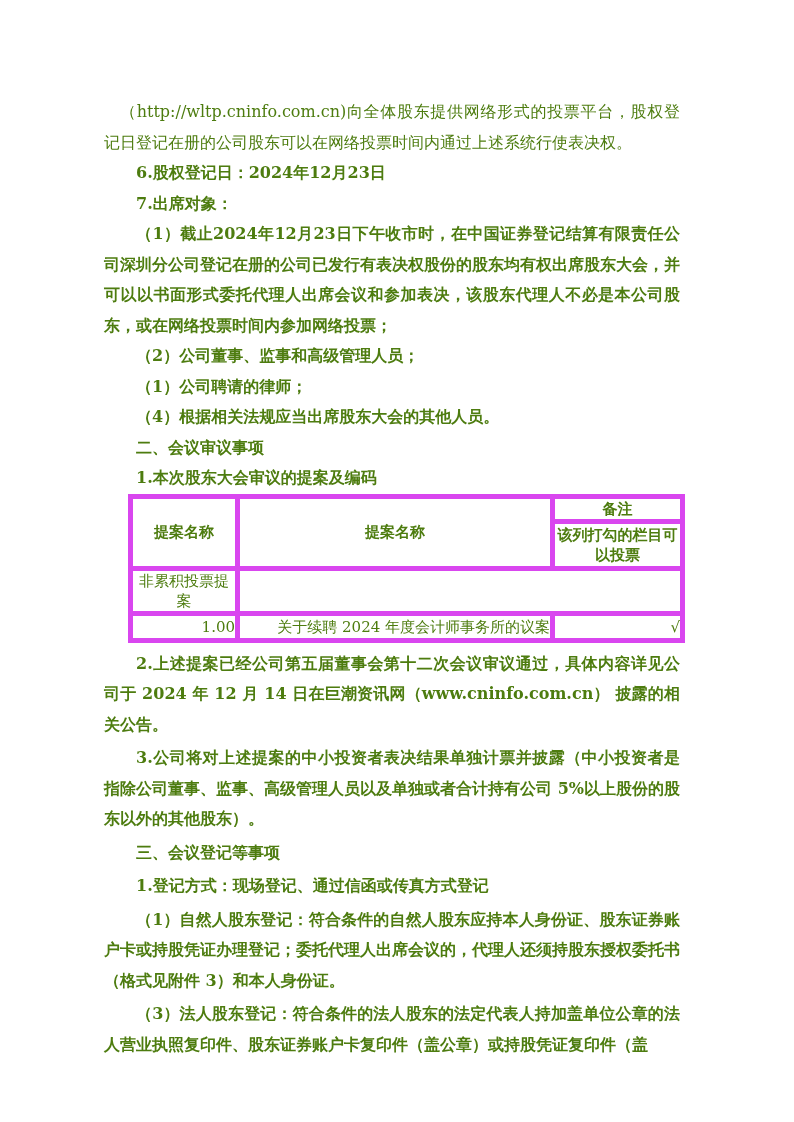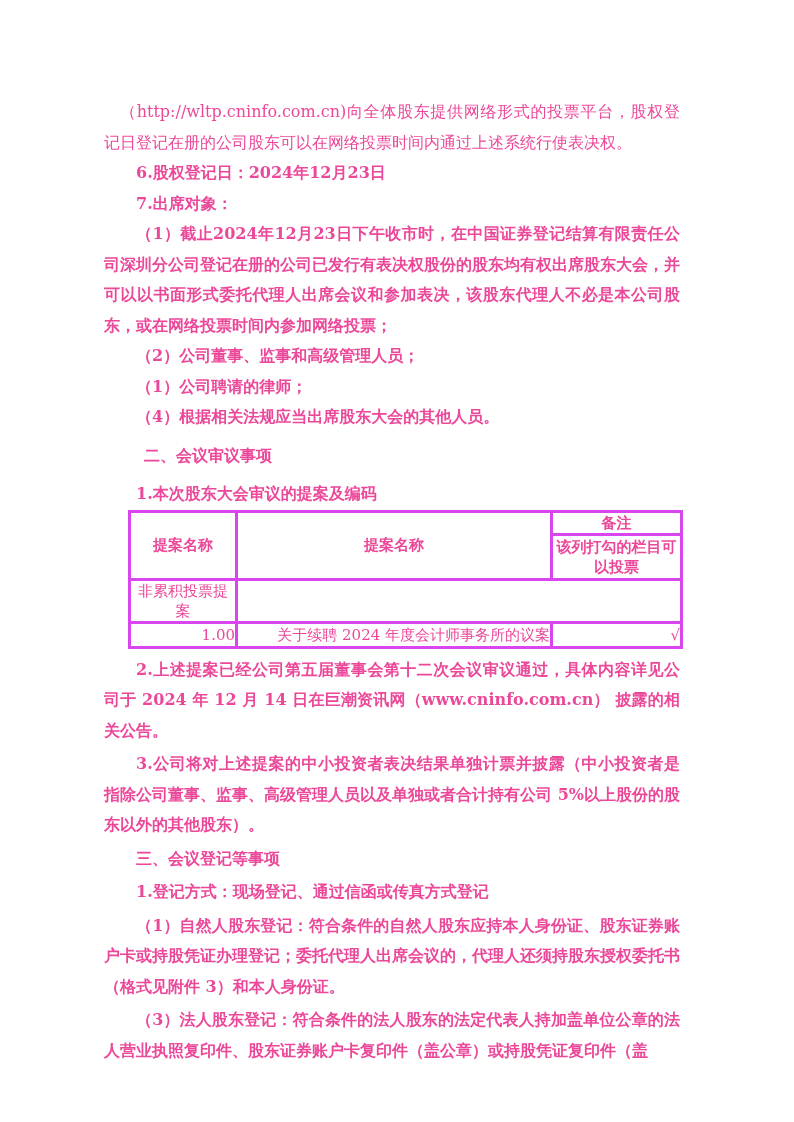--- a/index.html
+++ b/index.html
@@ -6,47 +6,47 @@
   .page {
     position: relative;
     width: 794px;
     height: 1122px;
     background: #ffffff;
     box-sizing: border-box;
     padding: 97px 114px 0 104px;
     font-family: "DejaVu Serif", "Liberation Serif", serif;
     font-size: 16px;
     line-height: 30.5px;
-    color: #ec4899;
+    color: #4d7c0f;
     overflow: hidden;
   }
   .page p {
     margin: 0;
     text-align: justify;
     text-justify: inter-character;
   }
   .indent2 { text-indent: 2em; font-weight: bold; }
   .indent1 { text-indent: 1em; }
   .heading {
     font-family: "DejaVu Sans", "Liberation Sans", sans-serif;
     font-weight: bold;
     text-indent: 2em;
-    margin: 8px;
+    margin: 0;
     font-size: 16px;
     line-height: 30.5px;
   }
   .lower p, .lower h3 { margin: 0 0 3px 0; }
   table.proposal {
     border-collapse: collapse;
     table-layout: fixed;
     width: 552px;
     margin: 0 0 6px 24px;
   }
   table.proposal td {
-    border: 3px solid #d946ef;
+    border: 5px solid #d946ef;
     padding: 0;
     font-size: 15px;
     line-height: 20px;
     text-align: center;
     vertical-align: middle;
     overflow: hidden;
     margin-left: 40px;
   }
   table.proposal td.th {
     font-family: "DejaVu Sans", "Liberation Sans", sans-serif;

